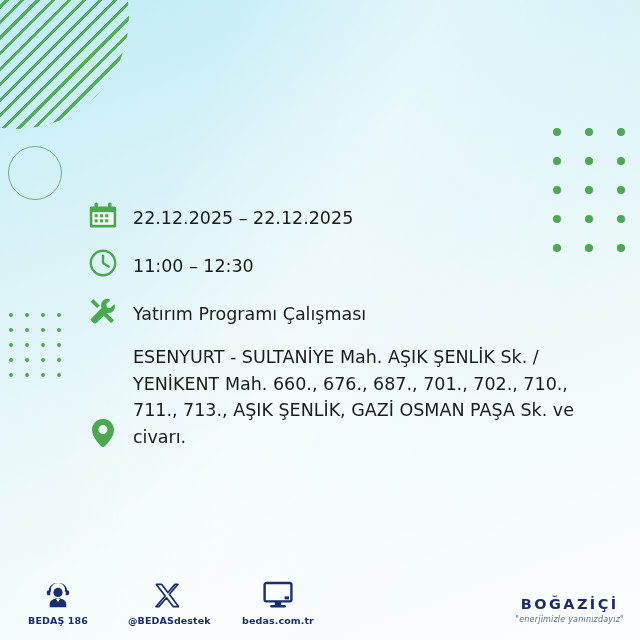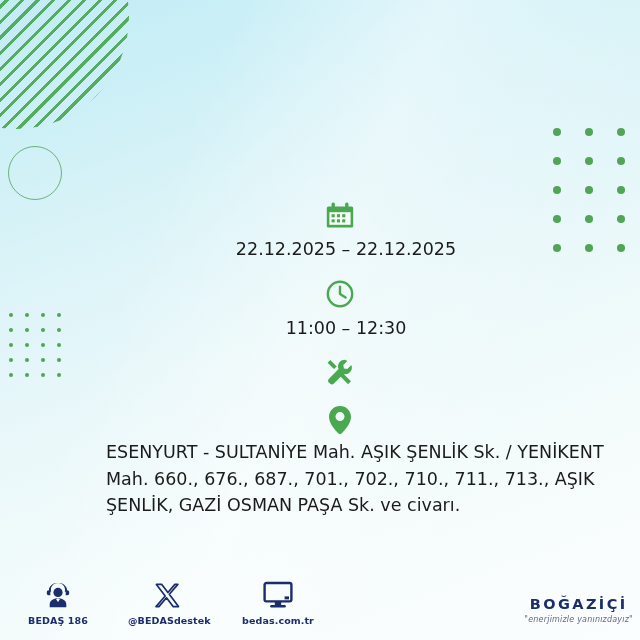--- a/index.html
+++ b/index.html
@@ -121,40 +121,39 @@
 
   
   .details {
     position: absolute;
     left: 86px;
     top: 198px;
     width: 520px;
   }
   .row {
     display: flex;
-    align-items: center;
+    align-items: flex-end;
     margin-bottom: 14px;
-    flex-direction: column;
   }
   .row .ico {
     flex: 0 0 34px;
     height: 34px;
     display: flex;
     align-items: center;
     justify-content: center;
     margin-right: 13px;
   }
   .row .txt {
     color: #1b1b1b;
     font-size: 17.5px;
     line-height: 1.52;
     padding-top: 4px;
     font-family: "DejaVu Sans", sans-serif;
   }
-  .row-address .txt { padding-top: 2px; margin-left: 20px; }
+  .row-address .txt { padding-top: 2px; }
 
   
   .footer {
     position: absolute;
     left: 0;
     bottom: 0;
     width: 640px;
     height: 92px;
   }
   .contacts {
@@ -180,21 +179,21 @@
     margin-top: 6px;
     font-size: 9.5px;
     font-weight: 700;
     letter-spacing: .1px;
     white-space: nowrap;
     font-family: "DejaVu Sans", sans-serif;
   }
 
   .brand {
     position: absolute;
-    right: 7px;
+    right: 16px;
     bottom: 16px;
     text-align: center;
     line-height: 1.16;
   }
   .brand .b1 {
     font-size: 14.5px;
     font-weight: 700;
     letter-spacing: 2.4px;
     color: #1b2d6b;
     font-family: "DejaVu Sans", sans-serif;
@@ -301,20 +300,21 @@
     <div class="row">
       <div class="ico">
         <svg width="28" height="28" viewBox="0 0 28 28" aria-hidden="true">
           <g fill="#4aa84f">
             <path d="M18.6 1.8a6.6 6.6 0 0 0-6.0 9.3l-9.6 9.6a2.8 2.8 0 0 0 0 4.0l.9.9a2.8 2.8 0 0 0 4.0 0l9.6-9.6a6.6 6.6 0 0 0 7.8-9.0l-4.0 4.0-3.4-.6-.6-3.4 4.0-4.0a6.6 6.6 0 0 0-2.7-1.2z"></path>
             <path d="M4.3 2.0 1.6 4.7l6.4 6.4 2.7-2.7z"></path>
             <path d="M22.1 26.2l2.9-2.9-8.1-8.1-2.9 2.9z"></path>
           </g>
         </svg>
       </div>
+      <div class="txt">Yatırım Programı Çalışması</div>
     </div>
 
     <div class="row row-address">
       <div class="ico">
         <svg width="26" height="30" viewBox="0 0 26 30" aria-hidden="true">
           <path d="M13 .9C6.9.9 2.0 5.8 2.0 11.9c0 7.9 9.6 16.5 10.0 16.9a1.5 1.5 0 0 0 2.0 0c.4-.4 10.0-9.0 10.0-16.9C24 5.8 19.1.9 13 .9z" fill="#4aa84f"></path>
           <circle cx="13" cy="11.6" r="4.5" fill="#eff9f9"></circle>
         </svg>
       </div>
       <div class="txt">ESENYURT - SULTANİYE Mah. AŞIK ŞENLİK Sk. / YENİKENT Mah. 660., 676., 687., 701., 702., 710., 711., 713., AŞIK ŞENLİK, GAZİ OSMAN PAŞA Sk. ve civarı.</div>

